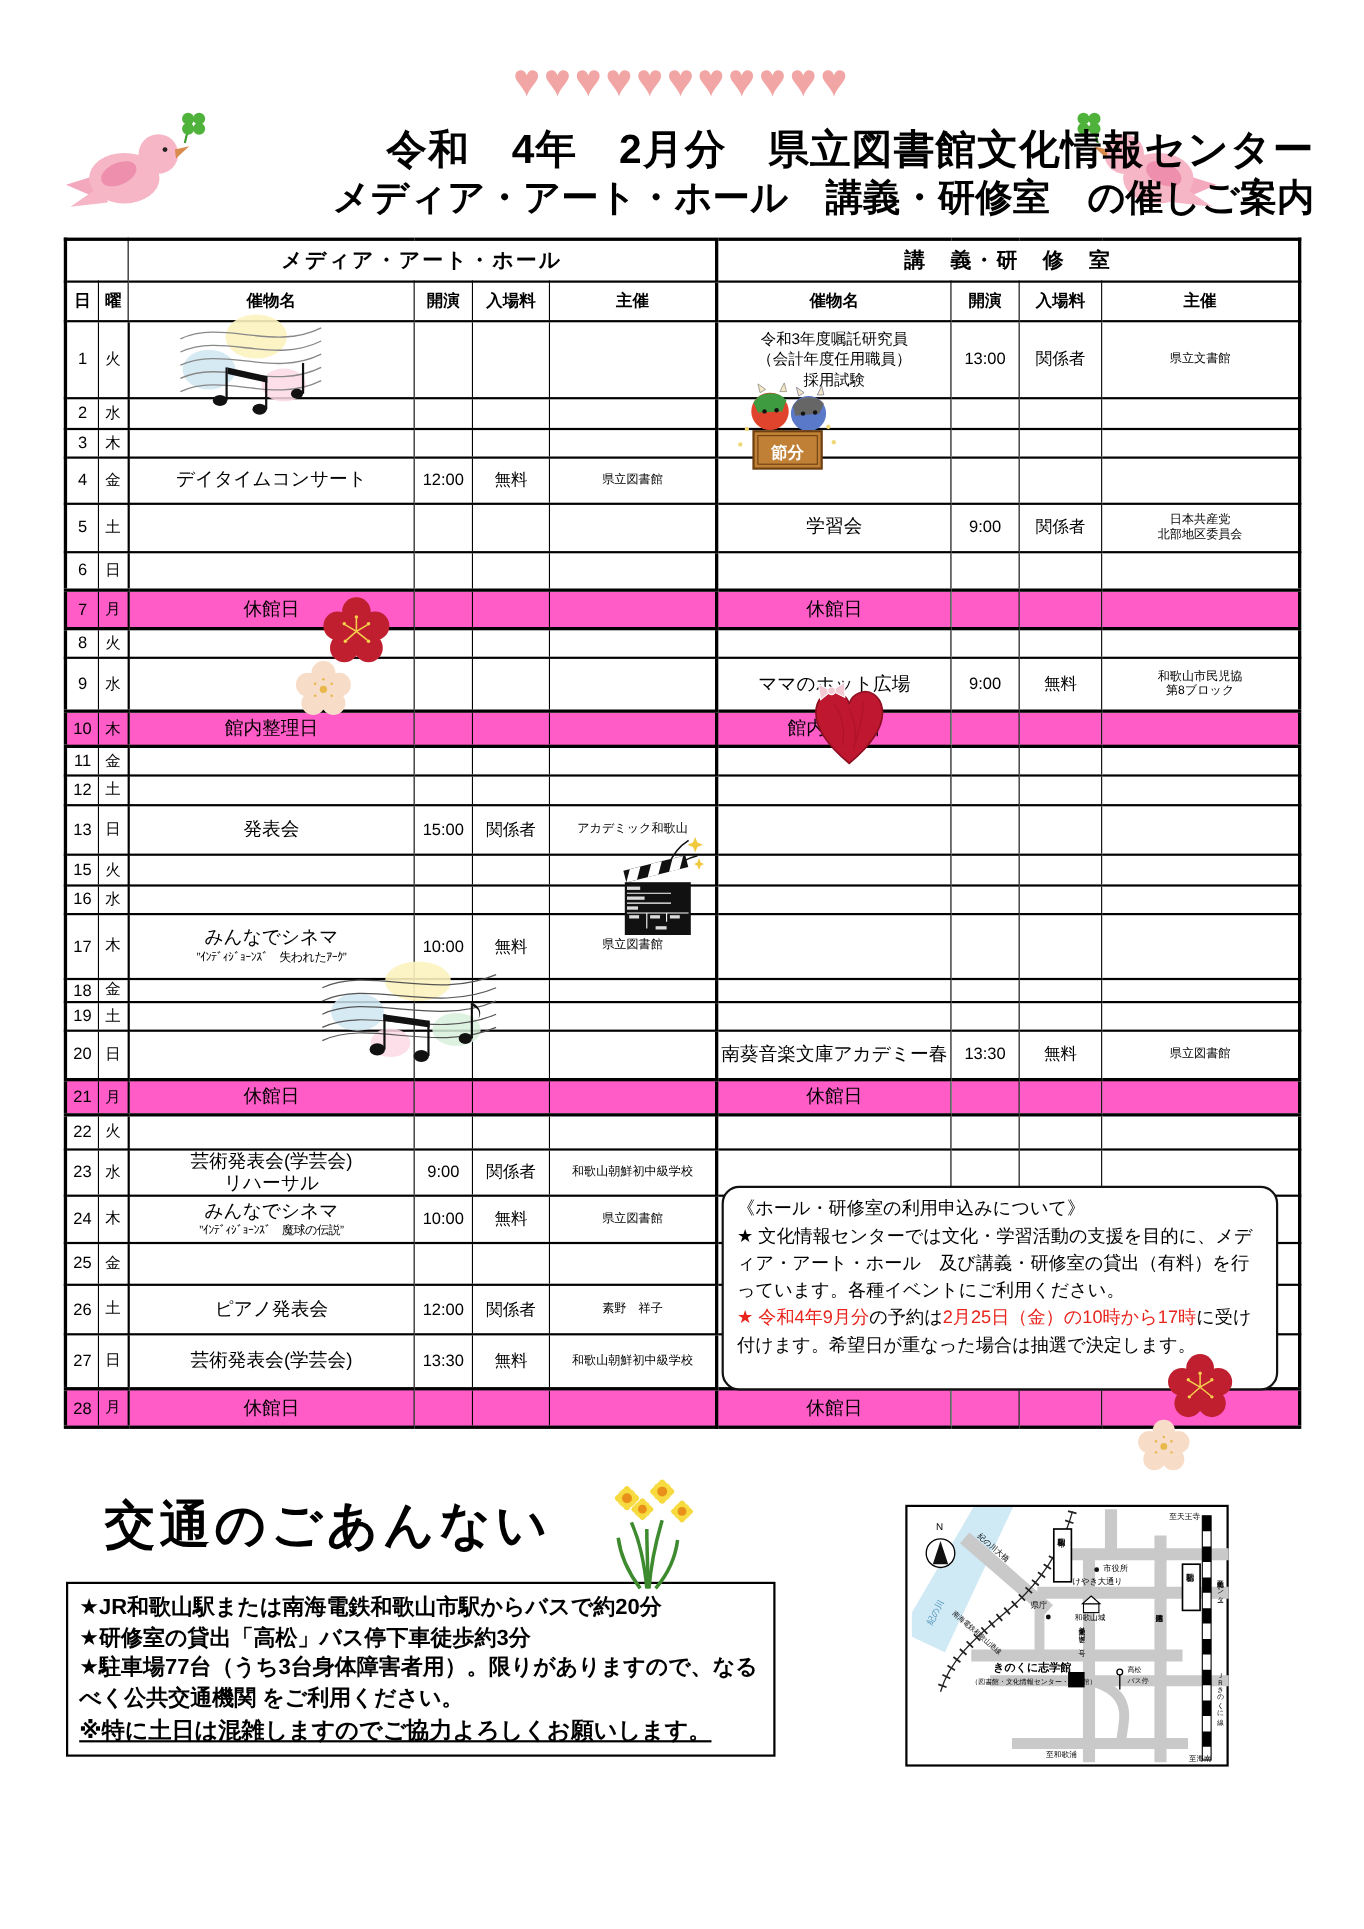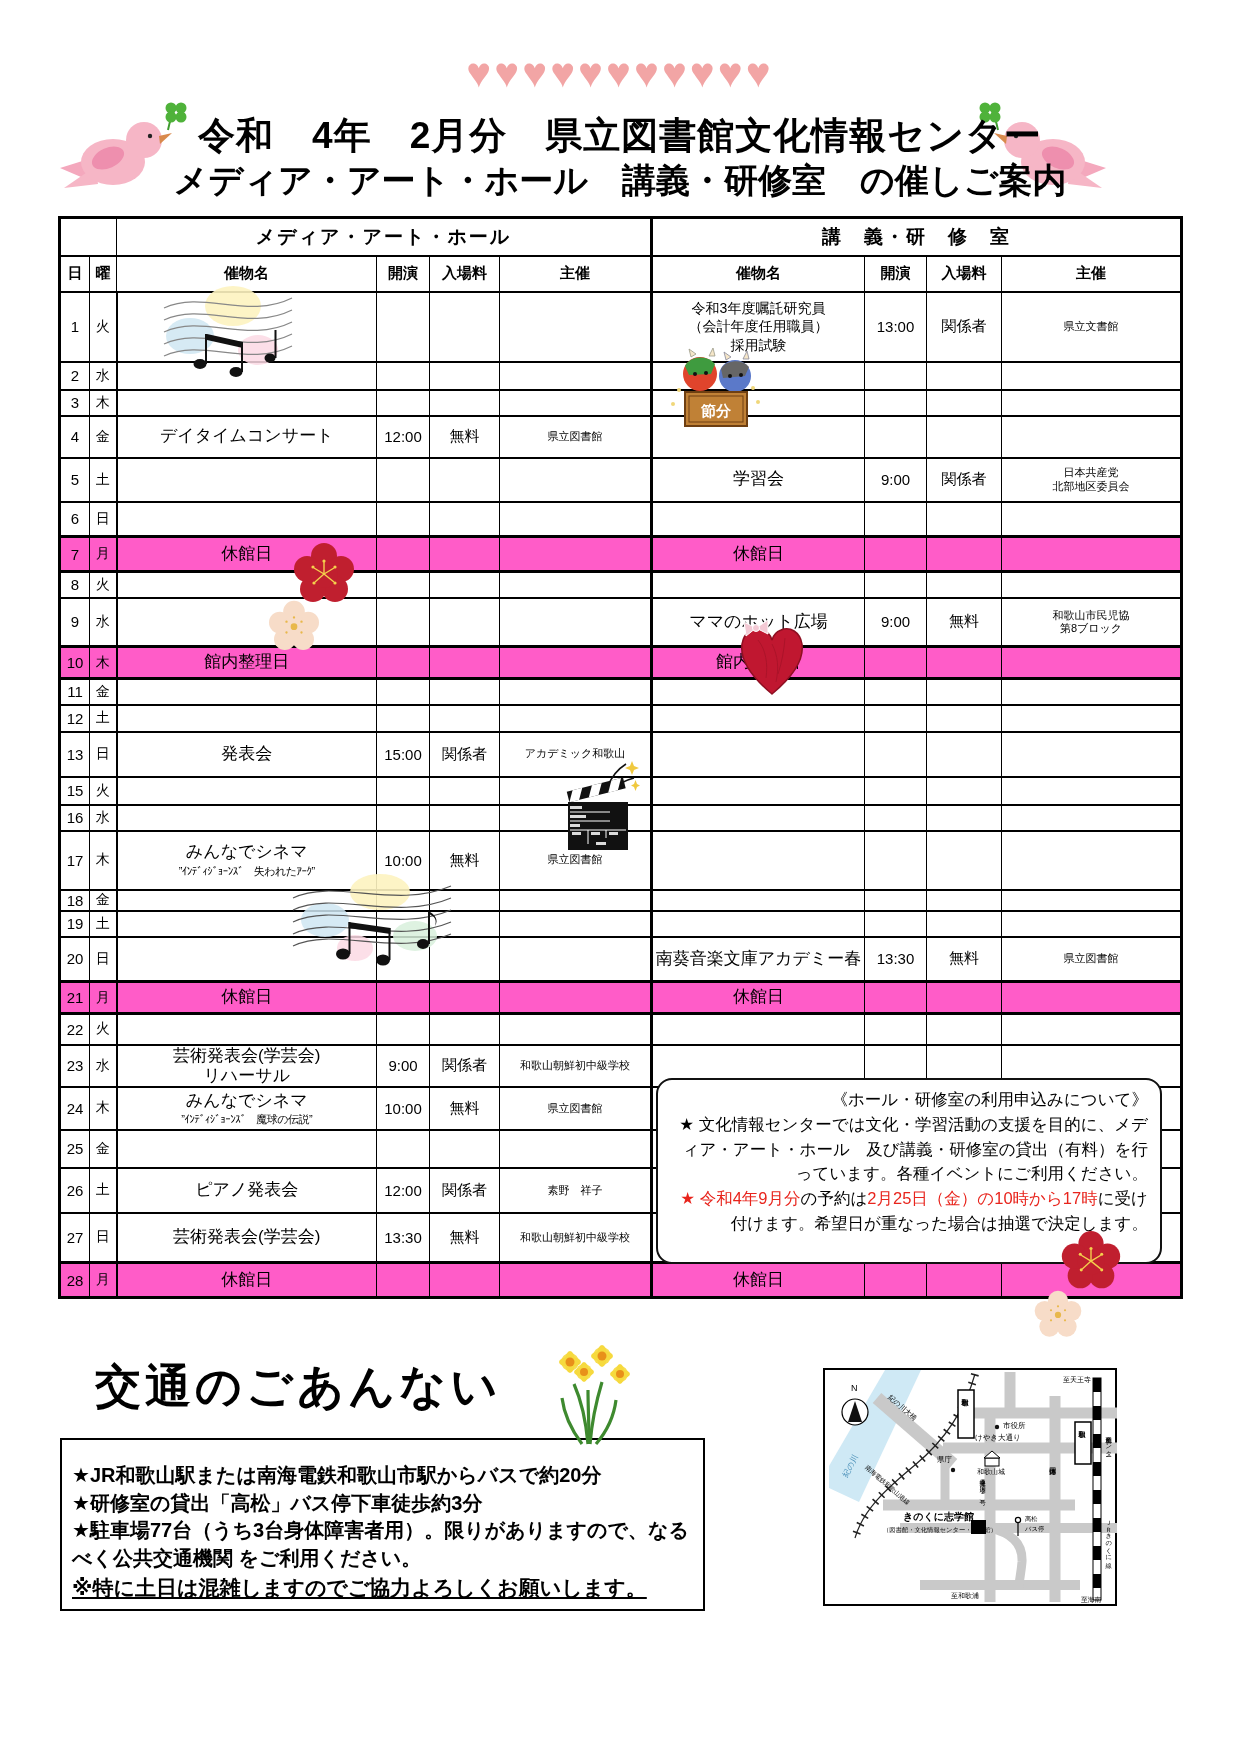--- a/index.html
+++ b/index.html
@@ -6,21 +6,21 @@
   --pink-band:#ff5cc8; --hearts-pink:#f2a5a5; --notice-red:#e8241c;
   --map-road:#c9c9c9; --map-river:#cfe9f5;
 }
 *{margin:0;padding:0;box-sizing:border-box;}
 body{background:#888;font-family:"Liberation Sans","DejaVu Sans",sans-serif;color:#000;}
 .page{position:relative;width:1240px;height:1754px;background:#fff;margin:0 auto;overflow:hidden;}
 
 
 .hearts-row{position:absolute;left:0;top:52px;width:1240px;text-align:center;
   font-size:42px;letter-spacing:3px;color:var(--hearts-pink);line-height:1;}
-.title-block{position:absolute;left:45px;top:113px;width:1150px;text-align:center;}
+.title-block{position:absolute;left:45px;top:113px;width:1150px;text-align:right;}
 .title-line1{font-size:37px;font-weight:bold;letter-spacing:1px;line-height:1.25;}
 .title-line2{font-size:34px;font-weight:bold;letter-spacing:0px;line-height:1.25;}
 .bird{position:absolute;width:130px;height:110px;}
 .bird.left{left:58px;top:100px;}
 .bird.right{left:978px;top:100px;transform:scaleX(-1);}
 
 
 .sched{position:absolute;left:58px;top:216px;}
 table{border-collapse:collapse;table-layout:fixed;width:1122px;}
 table,td,th{border:1px solid #000;}
@@ -42,28 +42,28 @@
 .c-org{font-size:11px;line-height:1.2;white-space:pre-line;}
 tr.pink td{background:var(--pink-band);border-top-width:3px;border-bottom-width:3px;}
 tr.pink .c-name{font-size:17px;}
 
 
 .deco{position:absolute;z-index:5;pointer-events:none;}
 
 
 .notice{position:absolute;left:656px;top:1078px;width:506px;height:186px;background:#fff;
   border:2.5px solid #111;border-radius:16px;padding:7px 12px 6px 12px;z-index:6;
-  font-size:16.5px;line-height:1.5;text-align:right;}
+  font-size:16.5px;line-height:1.5;}
 .notice .red{color:var(--notice-red);}
 
 
 .transport-title{position:absolute;left:95px;top:1356px;font-size:46px;font-weight:bold;
   letter-spacing:4px;}
 .access-box{position:absolute;left:60px;top:1438px;width:645px;border:2px solid #000;
-  background:#fff;padding:22px 10px 6px 10px;font-size:20px;font-weight:bold;line-height:1.38;}
+  background:#fff;padding:8px 10px 6px 10px;font-size:20px;font-weight:bold;line-height:1.38;}
 .access-box .note{font-size:21px;text-decoration:underline;margin-top:2px;}
 
 
 .map{position:absolute;left:823px;top:1368px;width:294px;height:238px;background:#fff;
   border:2.5px solid #000;z-index:4;}
 .map svg{position:absolute;left:0;top:0;}
 .map .lbl{position:absolute;font-size:7.5px;line-height:1.05;white-space:nowrap;color:#000;}
 .map .v{writing-mode:vertical-rl;text-orientation:upright;letter-spacing:0px;}
 .map .tiny{font-size:6.3px;}
 .map .river-lbl{color:#4a90b8;font-size:8px;transform:rotate(-62deg);}

